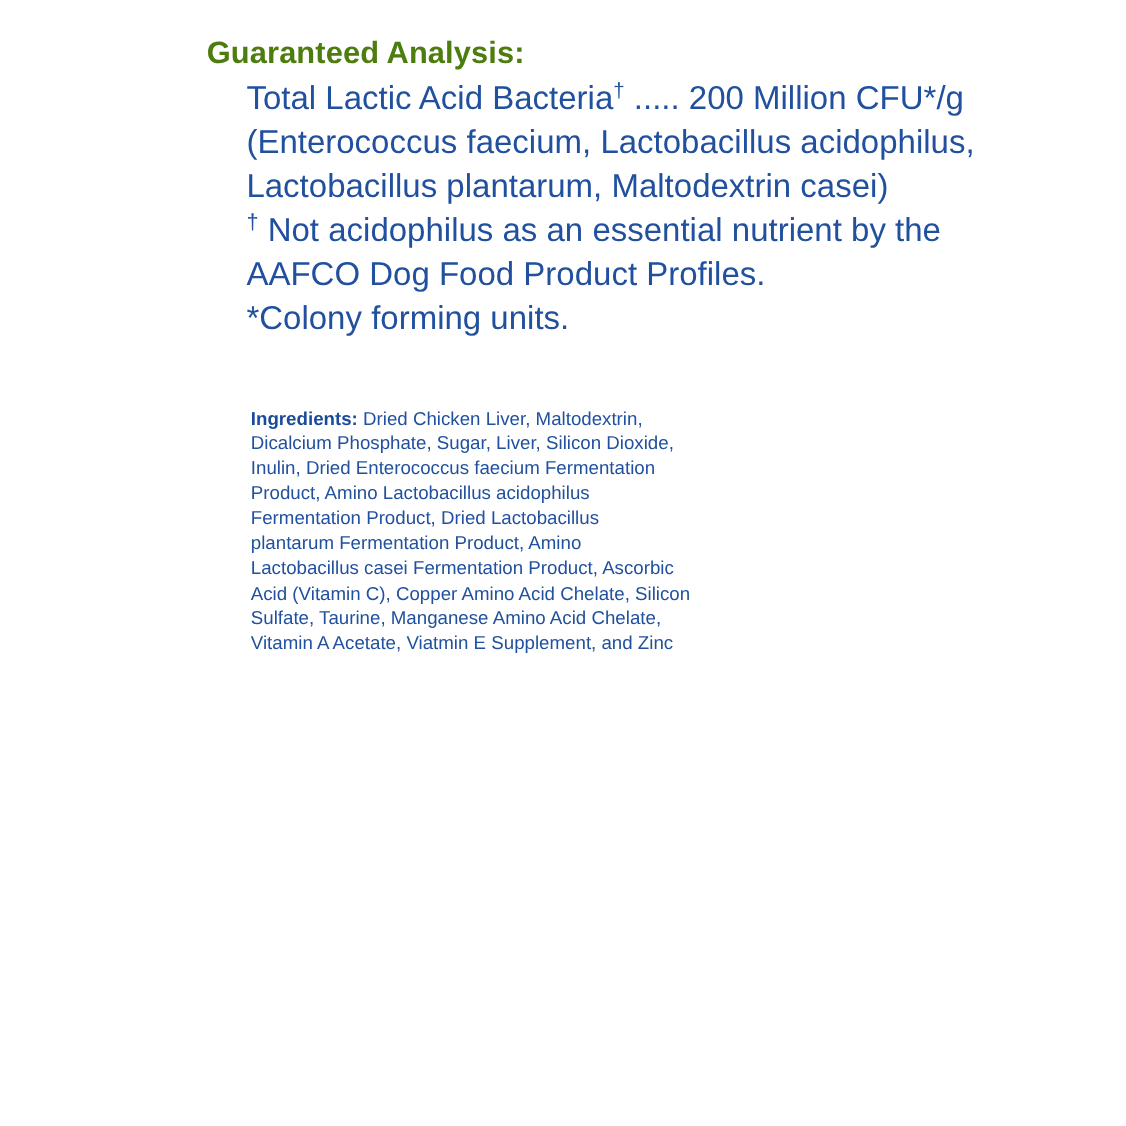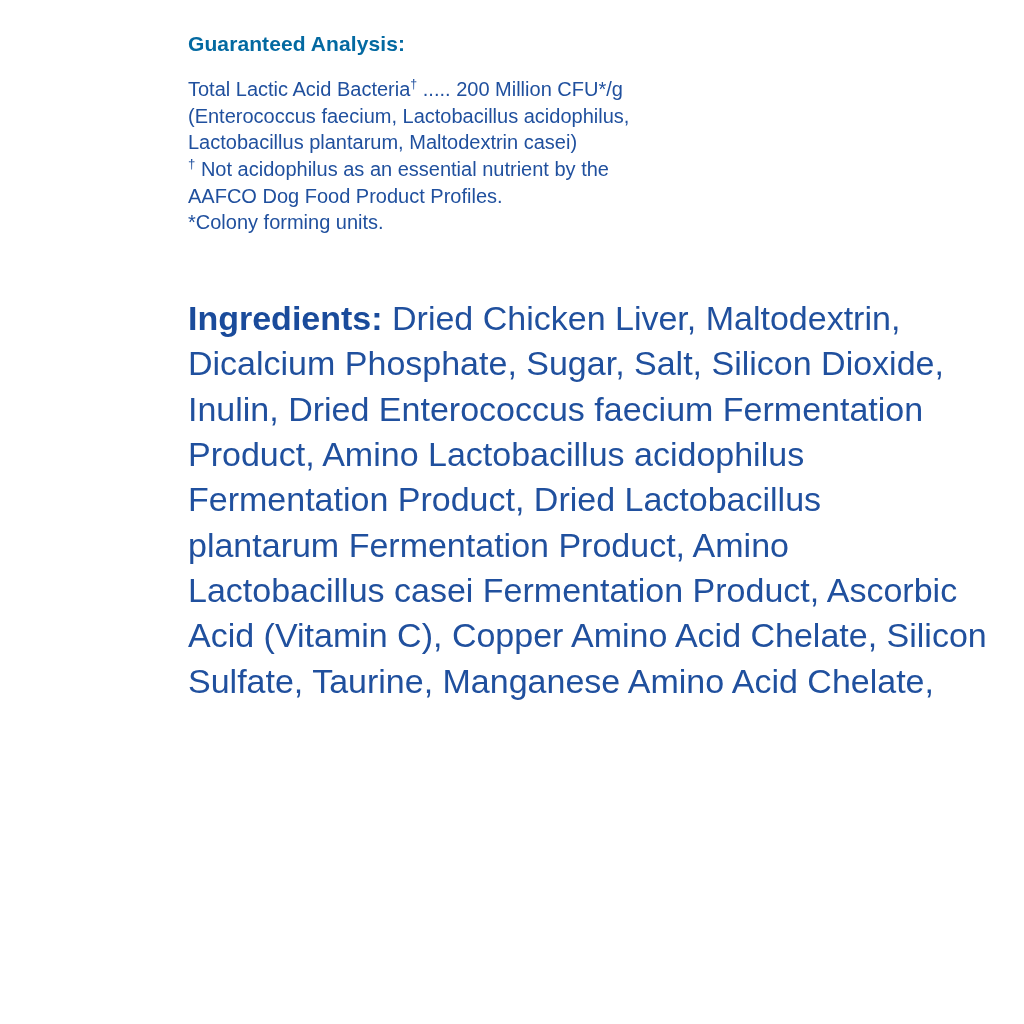--- a/index.html
+++ b/index.html
@@ -21,44 +21,46 @@
     box-sizing: border-box;
     background: #ffffff;
   }
   .content {
     position: absolute;
     left: 188px;
     top: 30px;
     width: 680px;
   }
   .section-title {
-    font-size: 21px;
+    font-size: 28px;
     font-weight: bold;
-    color: #0369a1;
+    color: #4d7c0f;
     letter-spacing: 0.1px;
     line-height: 1.30;
-    margin: 0 0 19px 0;
+    margin: 0 0 4px 0;
   }
   .body-line {
-    font-size: 20px;
+    font-size: 30px;
     line-height: 1.33;
     color: #20509e;
     letter-spacing: 0.0px;
     white-space: nowrap;
+    margin-left: 36px;
   }
   .block-ga {
     margin-bottom: 0;
   }
   .spacer {
     height: 60px;
   }
   .ingredients-block {
-    font-size: 34px;
+    font-size: 17px;
     line-height: 1.335;
     color: #20509e;
+    margin-left: 40px;
   }
   .ingredients-block .lead {
     font-weight: bold;
     color: #1a4b9b;
   }
   .ing-line {
     white-space: nowrap;
   }
   sup {
     font-size: 0.62em;
@@ -96,24 +98,25 @@
 
       <div class="body-line">*Colony forming units.</div>
     </div>
 
     <div class="spacer"></div>
 
     <div class="ingredients-block">
       <div class="ing-line">
         <span class="lead">Ingredients:</span><span> Dried Chicken Liver, Maltodextrin,</span>
       </div>
-      <div class="ing-line">Dicalcium Phosphate, Sugar, Salt, Silicon Dioxide,</div>
+      <div class="ing-line">Dicalcium Phosphate, Sugar, Liver, Silicon Dioxide,</div>
       <div class="ing-line">Inulin, Dried Enterococcus faecium Fermentation</div>
       <div class="ing-line">Product, Amino Lactobacillus acidophilus</div>
       <div class="ing-line">Fermentation Product, Dried Lactobacillus</div>
       <div class="ing-line">plantarum Fermentation Product, Amino</div>
       <div class="ing-line">Lactobacillus casei Fermentation Product, Ascorbic</div>
       <div class="ing-line">Acid (Vitamin C), Copper Amino Acid Chelate, Silicon</div>
       <div class="ing-line">Sulfate, Taurine, Manganese Amino Acid Chelate,</div>
+      <div class="ing-line">Vitamin A Acetate, Viatmin E Supplement, and Zinc</div>
     </div>
 
   </div>
 </div>
 
 </body></html>

